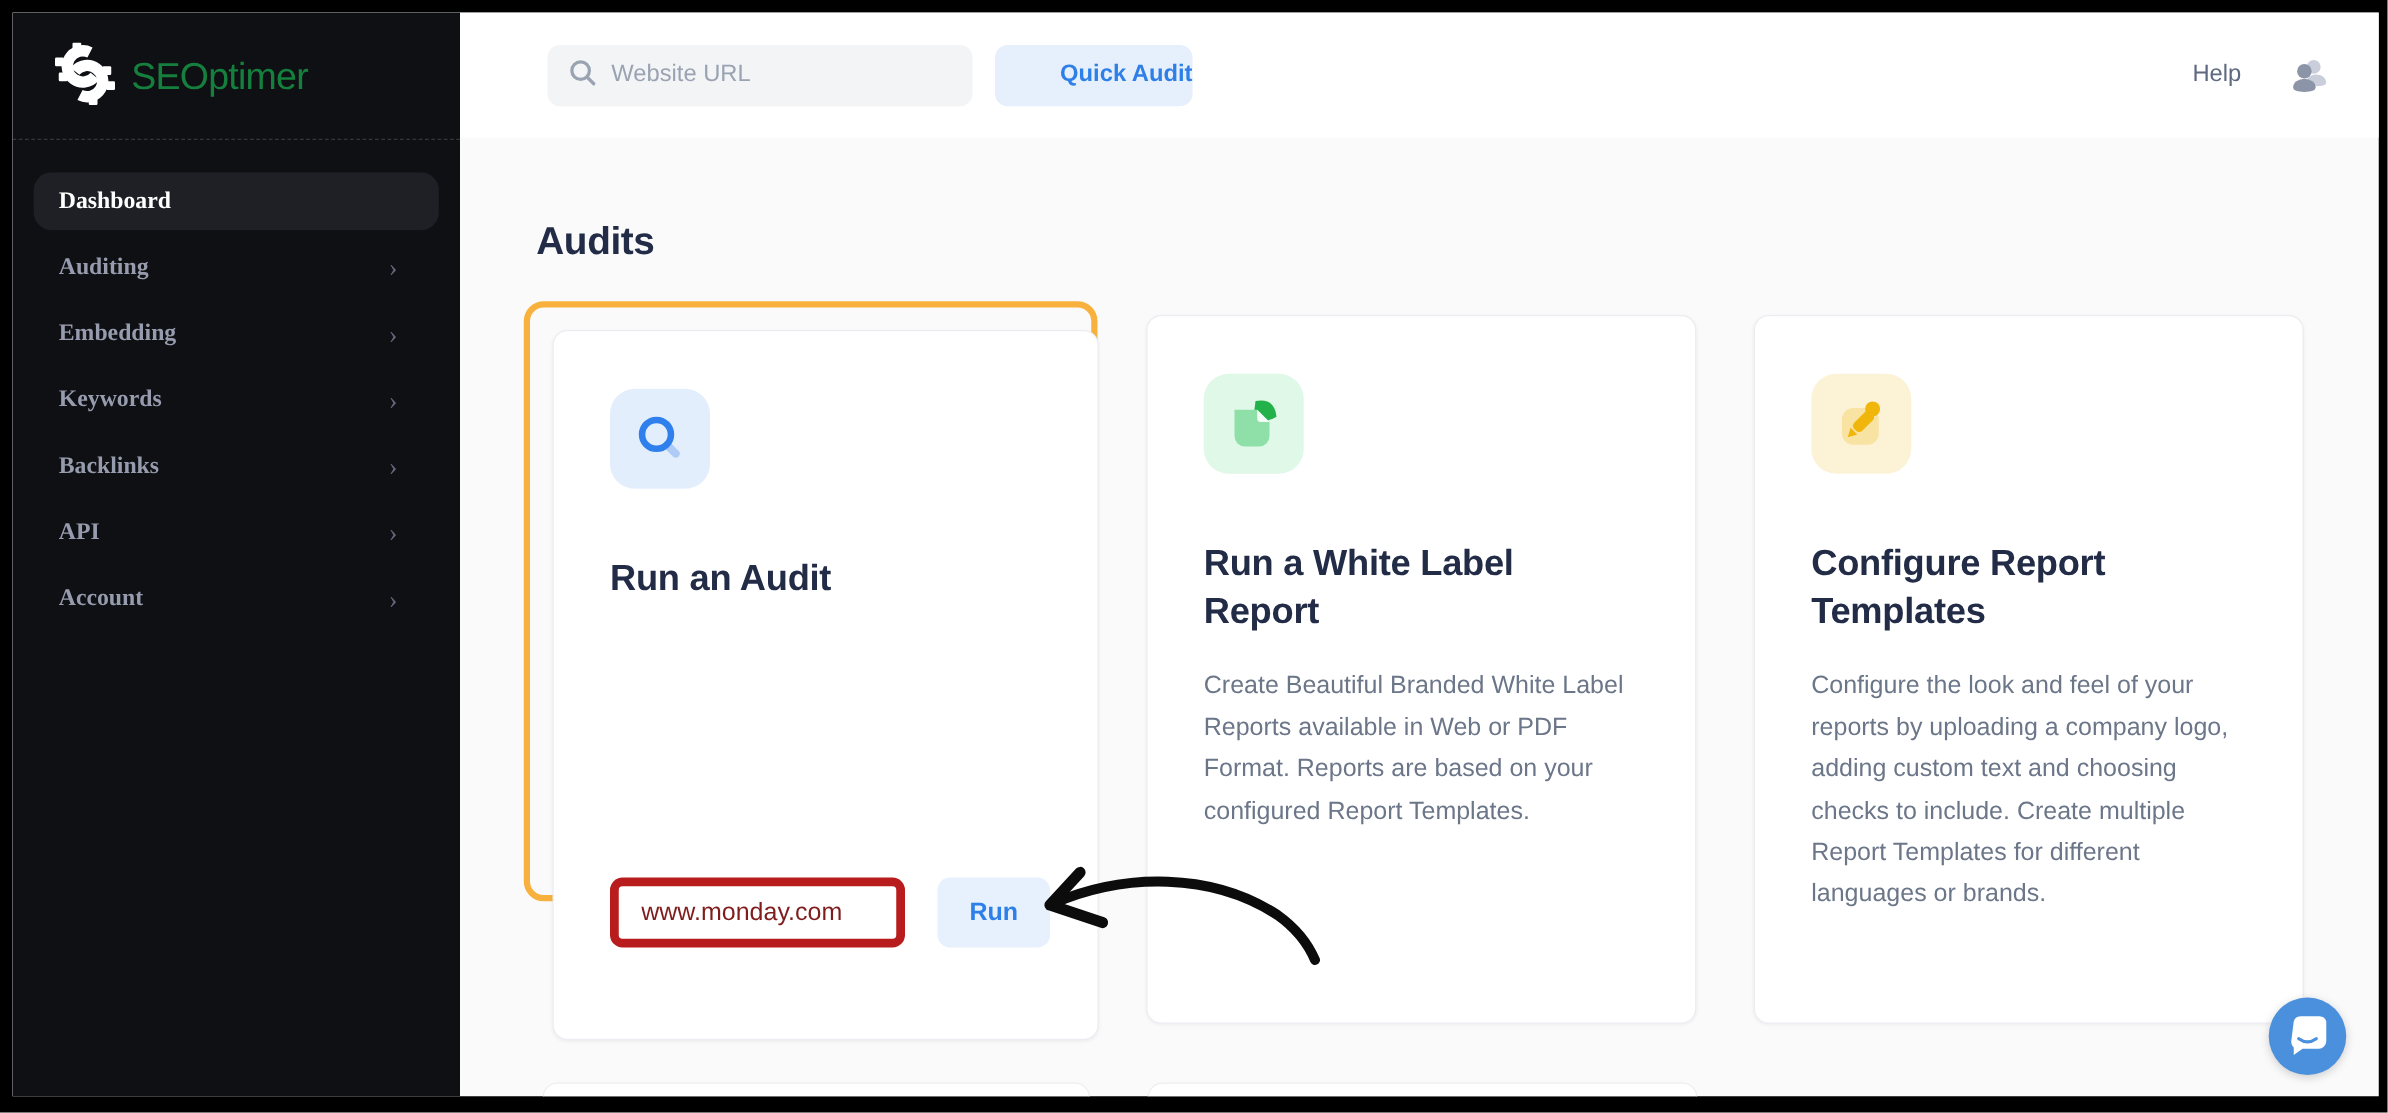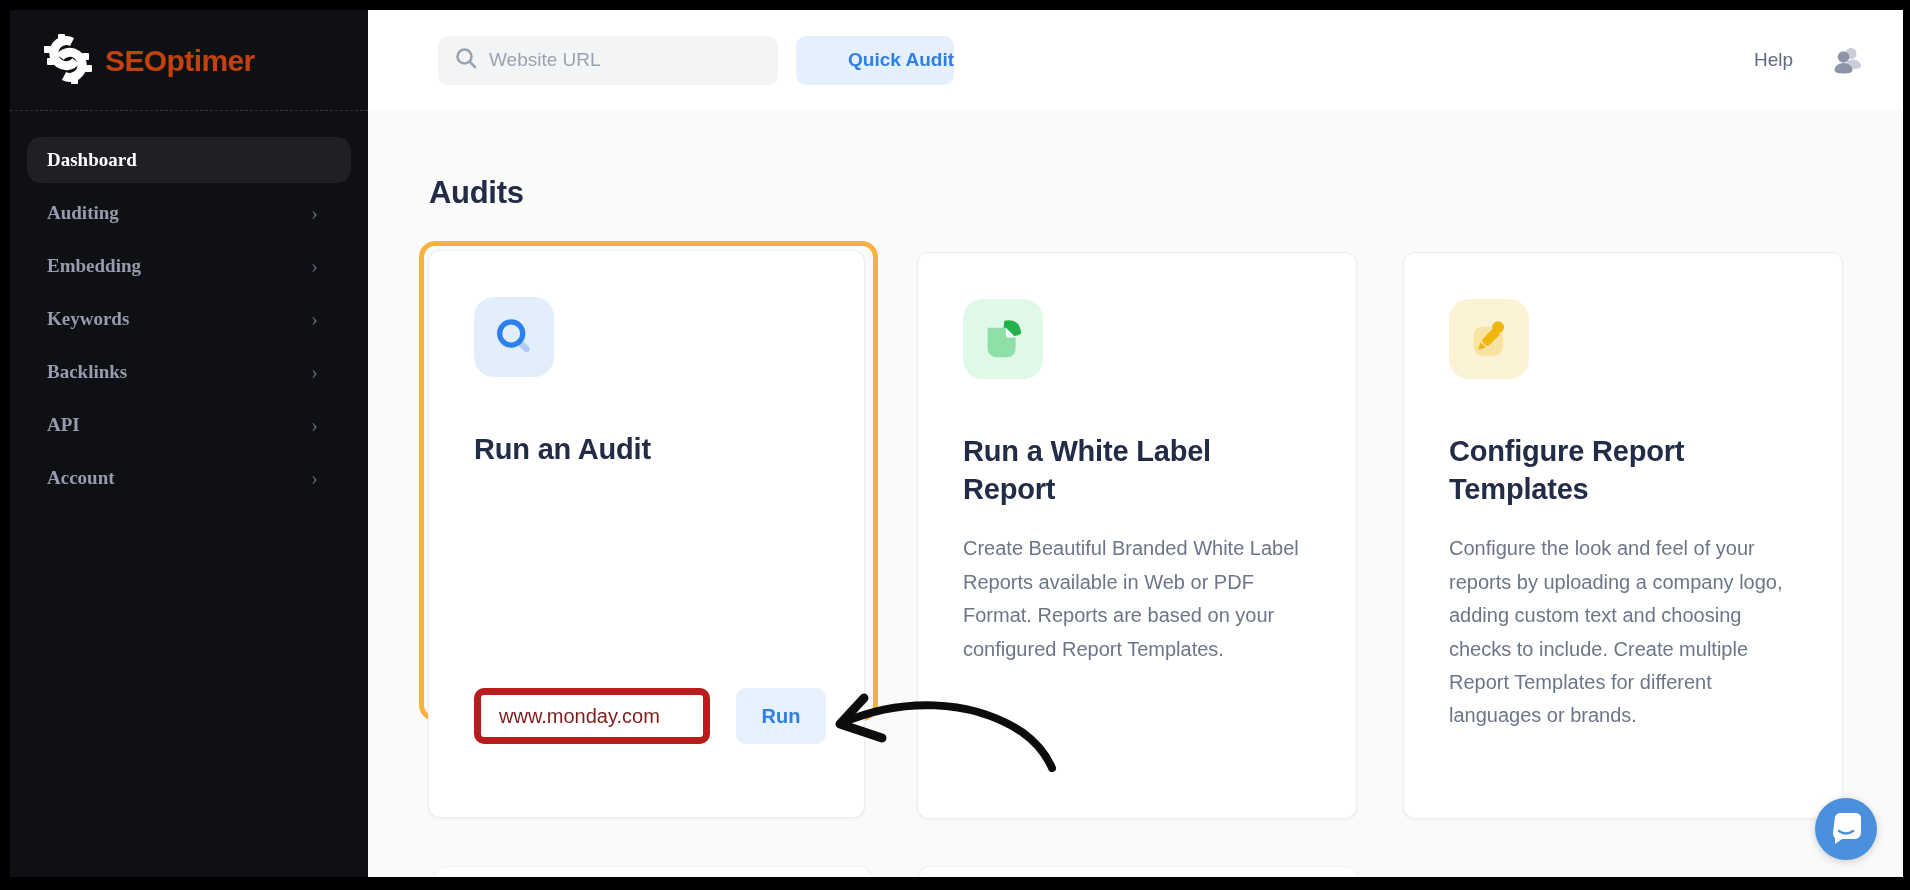--- a/index.html
+++ b/index.html
@@ -14,21 +14,21 @@
     position:absolute; left:10px; top:10px; width:1893px; height:867px;
     background:#FAFAFB; overflow:hidden;
   }
 
   
   .sidebar {
     position:absolute; left:0; top:0; width:358px; height:100%;
     background:#0F1014;
   }
   .logo-row { display:flex; align-items:center; gap:13px; padding:24px 0 22px 34px; }
-  .logo-text { color:#c2410c; font-size:30px; font-weight:700; letter-spacing:-0.6px; }
+  .logo-text { color:#15803d; font-size:30px; font-weight:400; letter-spacing:-0.6px; }
   .sidebar-divider { border-top:1px dashed rgba(255,255,255,0.16); }
   .nav { padding:26px 17px 0 17px; }
   .nav-item {
     height:46px; display:flex; align-items:center; justify-content:space-between;
     padding:0 33px 0 20px; border-radius:14px; margin-bottom:7px;
     color:#969CAE; font-size:19px; font-weight:700; cursor:pointer;font-family:Liberation Serif, serif;
   }
   .nav-item.active { background:#1F2026; color:#FFFFFF; }
   .chev { color:#62687A; font-size:21px; font-weight:400; line-height:1; }
 
@@ -64,21 +64,21 @@
     font-size:31px; font-weight:700; color:#232C47; letter-spacing:-0.3px;
   }
   .card {
     position:absolute; width:440px; height:567px; background:#FFFFFF;
     border:1px solid #ECEDF1; border-radius:12px;
     box-shadow:0 1px 3px rgba(16,24,40,0.05);
     padding:46px 45px 0 45px; cursor:pointer;
   }
   .highlight-frame {
     position:absolute; left:409px; top:231px; width:459px; height:480px;
-    border:5px solid #F9B13D; border-radius:16px; padding:4px;
+    border:5px solid #F9B13D; border-radius:16px; padding:18px;
     pointer-events:none;
   }
   .highlight-frame .card {
     position:relative; left:0; top:0; width:437px; height:568px; pointer-events:auto;
   }
   .card-2 { left:907px; top:242px; }
   .card-3 { left:1393px; top:242px; }
   .icon-tile {
     width:80px; height:80px; border-radius:20px;
     display:flex; align-items:center; justify-content:center;

